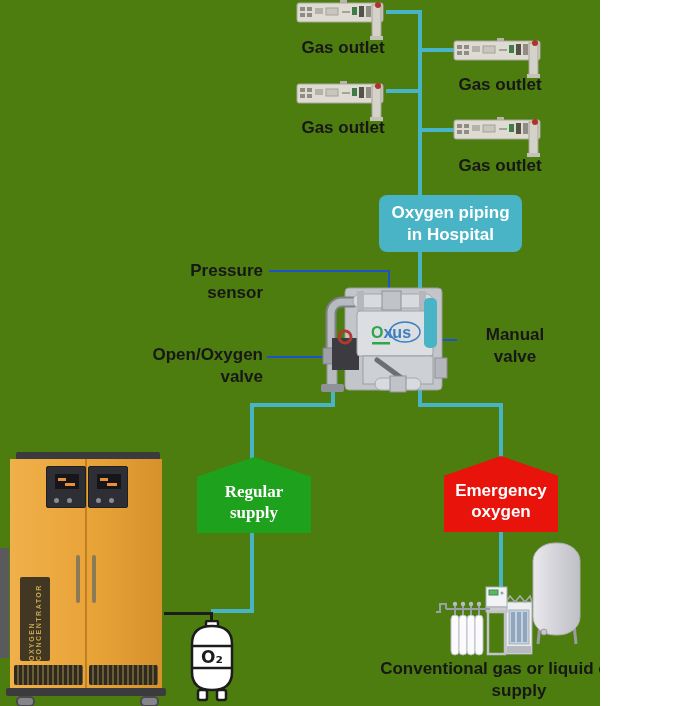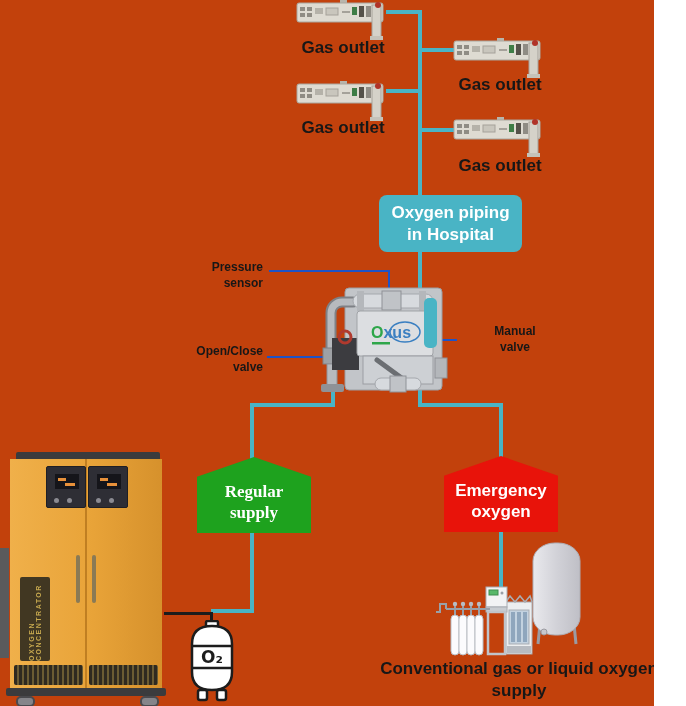--- a/index.html
+++ b/index.html
@@ -1,26 +1,26 @@
 <!DOCTYPE html>
 <html><head>
 <meta charset="utf-8">
 <style>
   html,body{margin:0;padding:0;background:#fff;}
-  .stage{position:relative;width:654px;height:706px;background:#c2410c;overflow:hidden;
+  .stage{position:relative;width:600px;height:706px;background:#4d7c0f;overflow:hidden;
          font-family:"Liberation Sans",sans-serif;color:#171717;}
   .abs{position:absolute;}
   .ml{white-space:pre-line;}
   
   .tl{position:absolute;background:#49b4c5;}
   
   .bl{position:absolute;background:#1d53c8;}
   
   .kl{position:absolute;background:#1c1c1c;}
-  .lbl{position:absolute;font-size:12px;font-weight:600;line-height:1.3;color:#171717;}
+  .lbl{position:absolute;font-size:17px;font-weight:600;line-height:1.3;color:#171717;}
   .outlet-label{font-size:17px;font-weight:600;text-align:center;}
   .piping-box{position:absolute;left:350px;top:195px;width:143px;height:57px;background:#49b4c5;
       border-radius:8px;color:#fff;font-size:17px;font-weight:700;line-height:1.25;
       display:flex;align-items:center;justify-content:center;text-align:center;margin-left:29px;}
   .badge{position:absolute;width:114px;height:76px;color:#fff;font-size:17px;font-weight:700;
       line-height:1.25;text-align:center;box-sizing:border-box;padding-top:24px;
       clip-path:polygon(0 26%,50% 0,100% 26%,100% 100%,0 100%);}
   .badge.green{left:197px;top:457px;background:#1ea21e;font-family:Liberation Serif, serif;}
   .badge.red{left:444px;top:456px;background:#e8130a;}
   
@@ -175,21 +175,21 @@
     <rect x="109" y="18" width="13" height="50" rx="5" fill="#49b4c5"></rect>
     <rect x="48" y="76" width="70" height="28" fill="#cdd0d4" stroke="#9b9ea3"></rect>
     <line x1="62" y1="80" x2="92" y2="102" stroke="#6b6e72" stroke-width="5" stroke-linecap="round"></line>
     <rect x="60" y="98" width="46" height="12" rx="6" fill="#d7dade" stroke="#a5a8ad"></rect>
     <rect x="75" y="96" width="16" height="16" fill="#c0c3c7" stroke="#8f9297"></rect>
     <rect x="120" y="78" width="12" height="20" fill="#b4b7bb" stroke="#8f9297"></rect>
   </svg>
 
   <div class="lbl ml" style="left:103px;top:260px;width:160px;text-align:right;">Pressure
 sensor</div>
-  <div class="lbl ml" style="left:103px;top:344px;width:160px;text-align:right;">Open/Close
+  <div class="lbl ml" style="left:103px;top:344px;width:160px;text-align:right;">Open/Oxygen
 valve</div>
   <div class="lbl ml" style="left:460px;top:324px;width:110px;text-align:center;">Manual
 valve</div>
 
   <div class="badge green ml">Regular
 supply</div>
   <div class="badge red ml">Emergency
 oxygen</div>
 
   <div class="cab-side"></div>

